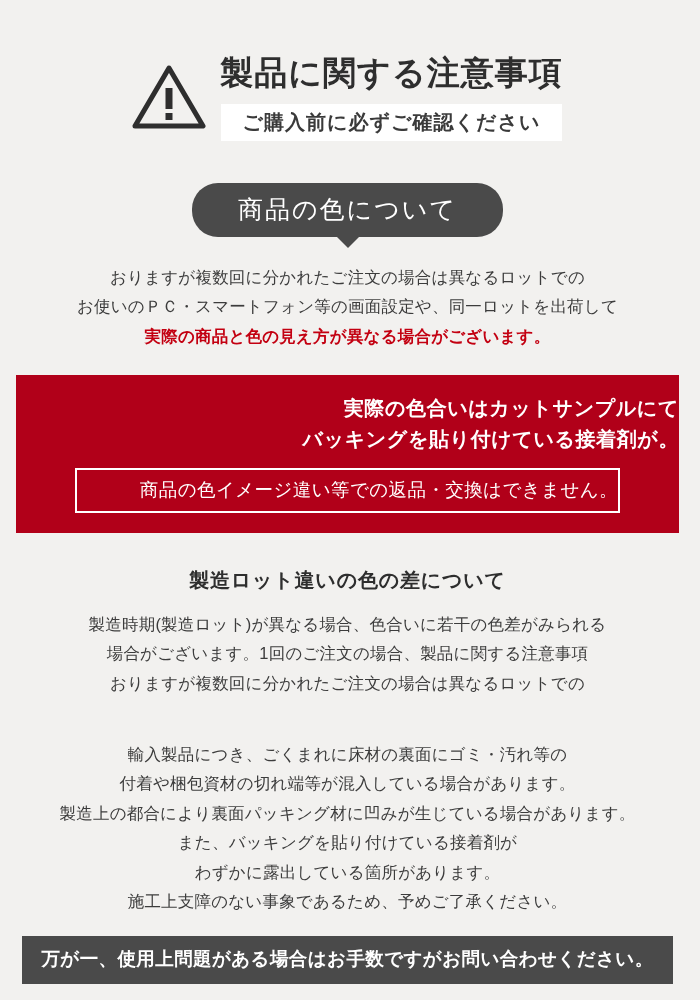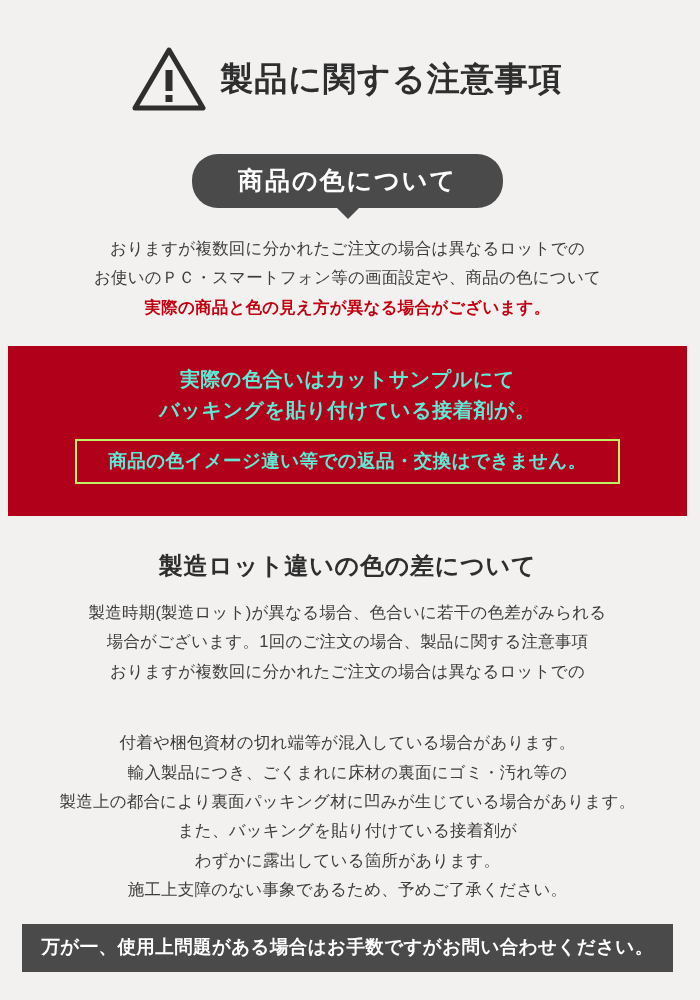--- a/index.html
+++ b/index.html
@@ -11,21 +11,21 @@
     font-family: "Liberation Sans", "DejaVu Sans", sans-serif;
     background: #f2f1ef;
     color: #333333;
     position: relative;
     overflow: hidden;
   }
 
   .page {
     width: 695px;
     height: 1000px;
-    padding: 8px;
+    padding: 16px;
     position: relative;
   }
 
   
   .header {
     display: flex;
     align-items: center;
     justify-content: center;
     padding-top: 38px;
     gap: 14px;
@@ -62,21 +62,21 @@
   
   .banner-wrap {
     display: flex;
     justify-content: center;
     position: relative;
   }
   .banner {
     background: #4a4a4a;
     color: #ffffff;
     font-size: 25px;
-    font-weight: bold;
+    font-weight: normal;
     letter-spacing: 2px;
     border-radius: 26px;
     padding: 11px 46px 13px 46px;
     text-align: center;
     position: relative;
     line-height: 1.2;
   }
   .banner::after {
     content: "";
     position: absolute;
@@ -101,60 +101,60 @@
   .para .hi {
     color: #c30011;
     font-weight: bold;
   }
   .p-block-1 { margin-top: 26px; }
 
   
   .red-block {
     margin-top: 24px;
     background: #b10019;
-    color: #5eead4;
+    color: #ffffff;
     padding: 18px 0 20px 0;
-    text-align: center;
+    text-align: right;
   }
   .red-line {
     font-size: 20px;
     font-weight: bold;
     line-height: 1.55;
     letter-spacing: 0.6px;
   }
   .red-box {
-    margin: 13px auto 12px auto;
+    margin: 13px auto 0 auto;
     width: 545px;
-    border: 2px solid #bef264;
+    border: 2px solid #ffffff;
     padding: 7px 0 9px 0;
     font-size: 18.5px;
-    font-weight: bold;
+    font-weight: normal;
     letter-spacing: 0.4px;
   }
 
   
   .plain-heading {
     margin-top: 34px;
     text-align: center;
-    font-size: 24px;
+    font-size: 20px;
     font-weight: bold;
     color: #2e2e2e;
     letter-spacing: 0.8px;
   }
   .p-block-2 { margin-top: 16px; }
 
   .section-3 { margin-top: 42px; }
   .p-block-3 { margin-top: 24px; }
 
   
   .footer-bar {
     position: absolute;
     left: 22px;
     right: 22px;
-    bottom: 28px;
+    bottom: 16px;
     background: #4a4a4a;
     color: #ffffff;
     text-align: center;
     font-size: 18.5px;
     font-weight: bold;
     letter-spacing: 0.4px;
     padding: 12px 0 14px 0;
     line-height: 1.2;
   }
 </style>
@@ -164,31 +164,32 @@
 <div class="page">
 
   <div class="header">
     <svg class="warn-icon" viewBox="0 0 74 66">
       <polygon points="37,4 71,62 3,62" fill="none" stroke="#2e2e2e" stroke-width="5" stroke-linejoin="round"></polygon>
       <rect x="33.5" y="24" width="7" height="21" fill="#2e2e2e"></rect>
       <rect x="33.5" y="49" width="7" height="7" fill="#2e2e2e"></rect>
     </svg>
     <div class="header-text">
       <div class="header-title">製品に関する注意事項</div>
+      <div class="header-sub">ご購入前に必ずご確認ください</div>
     </div>
   </div>
 
   <div class="section-1">
     <div class="banner-wrap">
       <div class="banner">商品の色について</div>
     </div>
 
     <div class="para p-block-1">
       <div>おりますが複数回に分かれたご注文の場合は異なるロットでの</div>
-      <div>お使いのＰＣ・スマートフォン等の画面設定や、商品の色について</div>
+      <div>お使いのＰＣ・スマートフォン等の画面設定や、同一ロットを出荷して</div>
       <div class="hi">実際の商品と色の見え方が異なる場合がございます。</div>
     </div>
 
     <div class="red-block">
       <div class="red-line">実際の色合いはカットサンプルにて</div>
       <div class="red-line">バッキングを貼り付けている接着剤が。</div>
       <div class="red-box">商品の色イメージ違い等での返品・交換はできません。</div>
     </div>
   </div>
 
@@ -196,22 +197,22 @@
     <div class="plain-heading">製造ロット違いの色の差について</div>
     <div class="para p-block-2">
       <div>製造時期(製造ロット)が異なる場合、色合いに若干の色差がみられる</div>
       <div>場合がございます。1回のご注文の場合、製品に関する注意事項</div>
       <div>おりますが複数回に分かれたご注文の場合は異なるロットでの</div>
     </div>
   </div>
 
   <div class="section-3">
     <div class="para p-block-3">
+      <div>輸入製品につき、ごくまれに床材の裏面にゴミ・汚れ等の</div>
       <div>付着や梱包資材の切れ端等が混入している場合があります。</div>
-      <div>輸入製品につき、ごくまれに床材の裏面にゴミ・汚れ等の</div>
       <div>製造上の都合により裏面パッキング材に凹みが生じている場合があります。</div>
       <div>また、バッキングを貼り付けている接着剤が</div>
       <div>わずかに露出している箇所があります。</div>
       <div>施工上支障のない事象であるため、予めご了承ください。</div>
     </div>
   </div>
 
   <div class="footer-bar">万が一、使用上問題がある場合はお手数ですがお問い合わせください。</div>
 
 </div>

